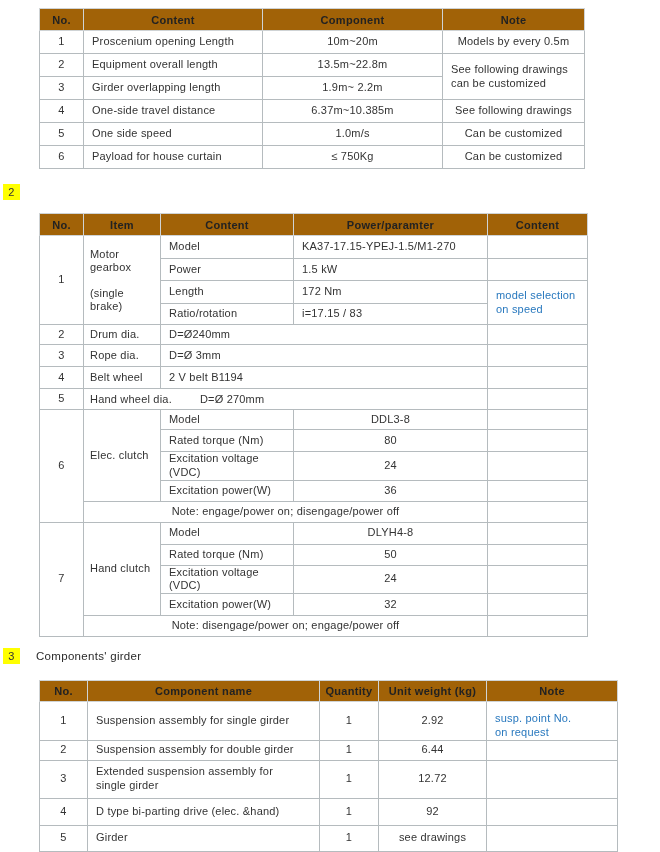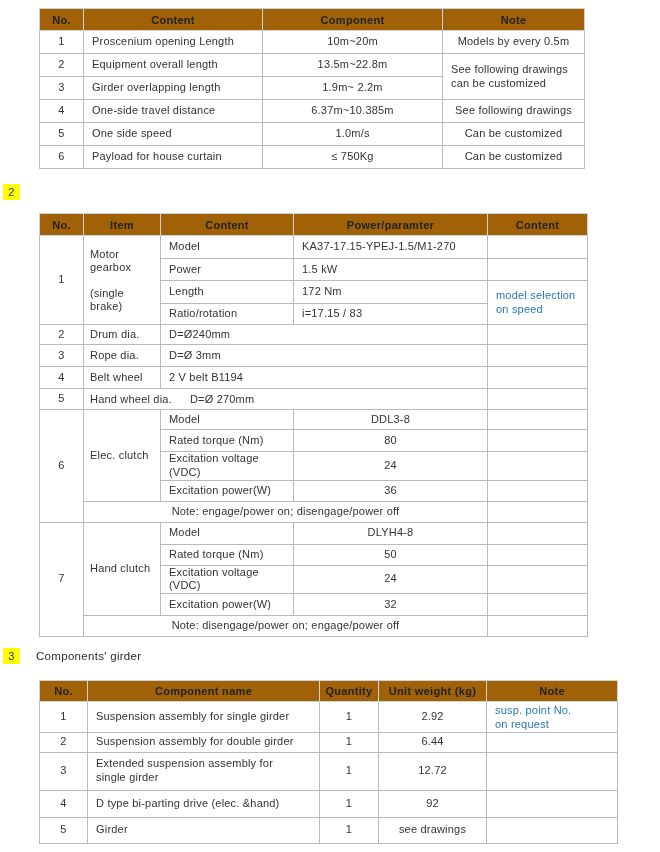--- a/index.html
+++ b/index.html
@@ -6,23 +6,23 @@
   #page{position:relative;width:660px;height:852px;background:#ffffff;overflow:hidden;
         font-family:"Liberation Sans",sans-serif;font-size:11px;color:#333;letter-spacing:.2px;}
   table{position:absolute;border-collapse:collapse;table-layout:fixed;}
   th{background:#a16207;color:#222;font-weight:700;font-size:11px;letter-spacing:.3px;
      border:1px solid #cfd3d5;text-align:center;vertical-align:middle;padding:0 3px;}
   td{border:1px solid #b5bbbe;vertical-align:middle;padding:0 4px;line-height:1.25;}
   .c{text-align:center;}
   .l{text-align:left;padding-left:8px;}
   .pl{white-space:pre-line;}
   .bl{color:#2878be;}
-  .top{vertical-align:top;padding-top:2px;}
+  .top{vertical-align:top;padding-top:10px;}
   .itemcell{line-height:13px;padding-left:6px;}
-  .hw-val{margin-left:18px;}
+  .hw-val{margin-left:28px;}
   .section{position:absolute;left:3px;display:flex;align-items:center;}
   .badge{display:inline-block;background:#ffff00;color:#333;min-width:9px;
          padding:2px 4px;text-align:center;font-size:11px;}
   .sectitle{margin-left:16px;font-size:11.5px;color:#2b2b2b;letter-spacing:.3px;}
 </style>
 </head>
 <body>
 
 <div id="page">
 

